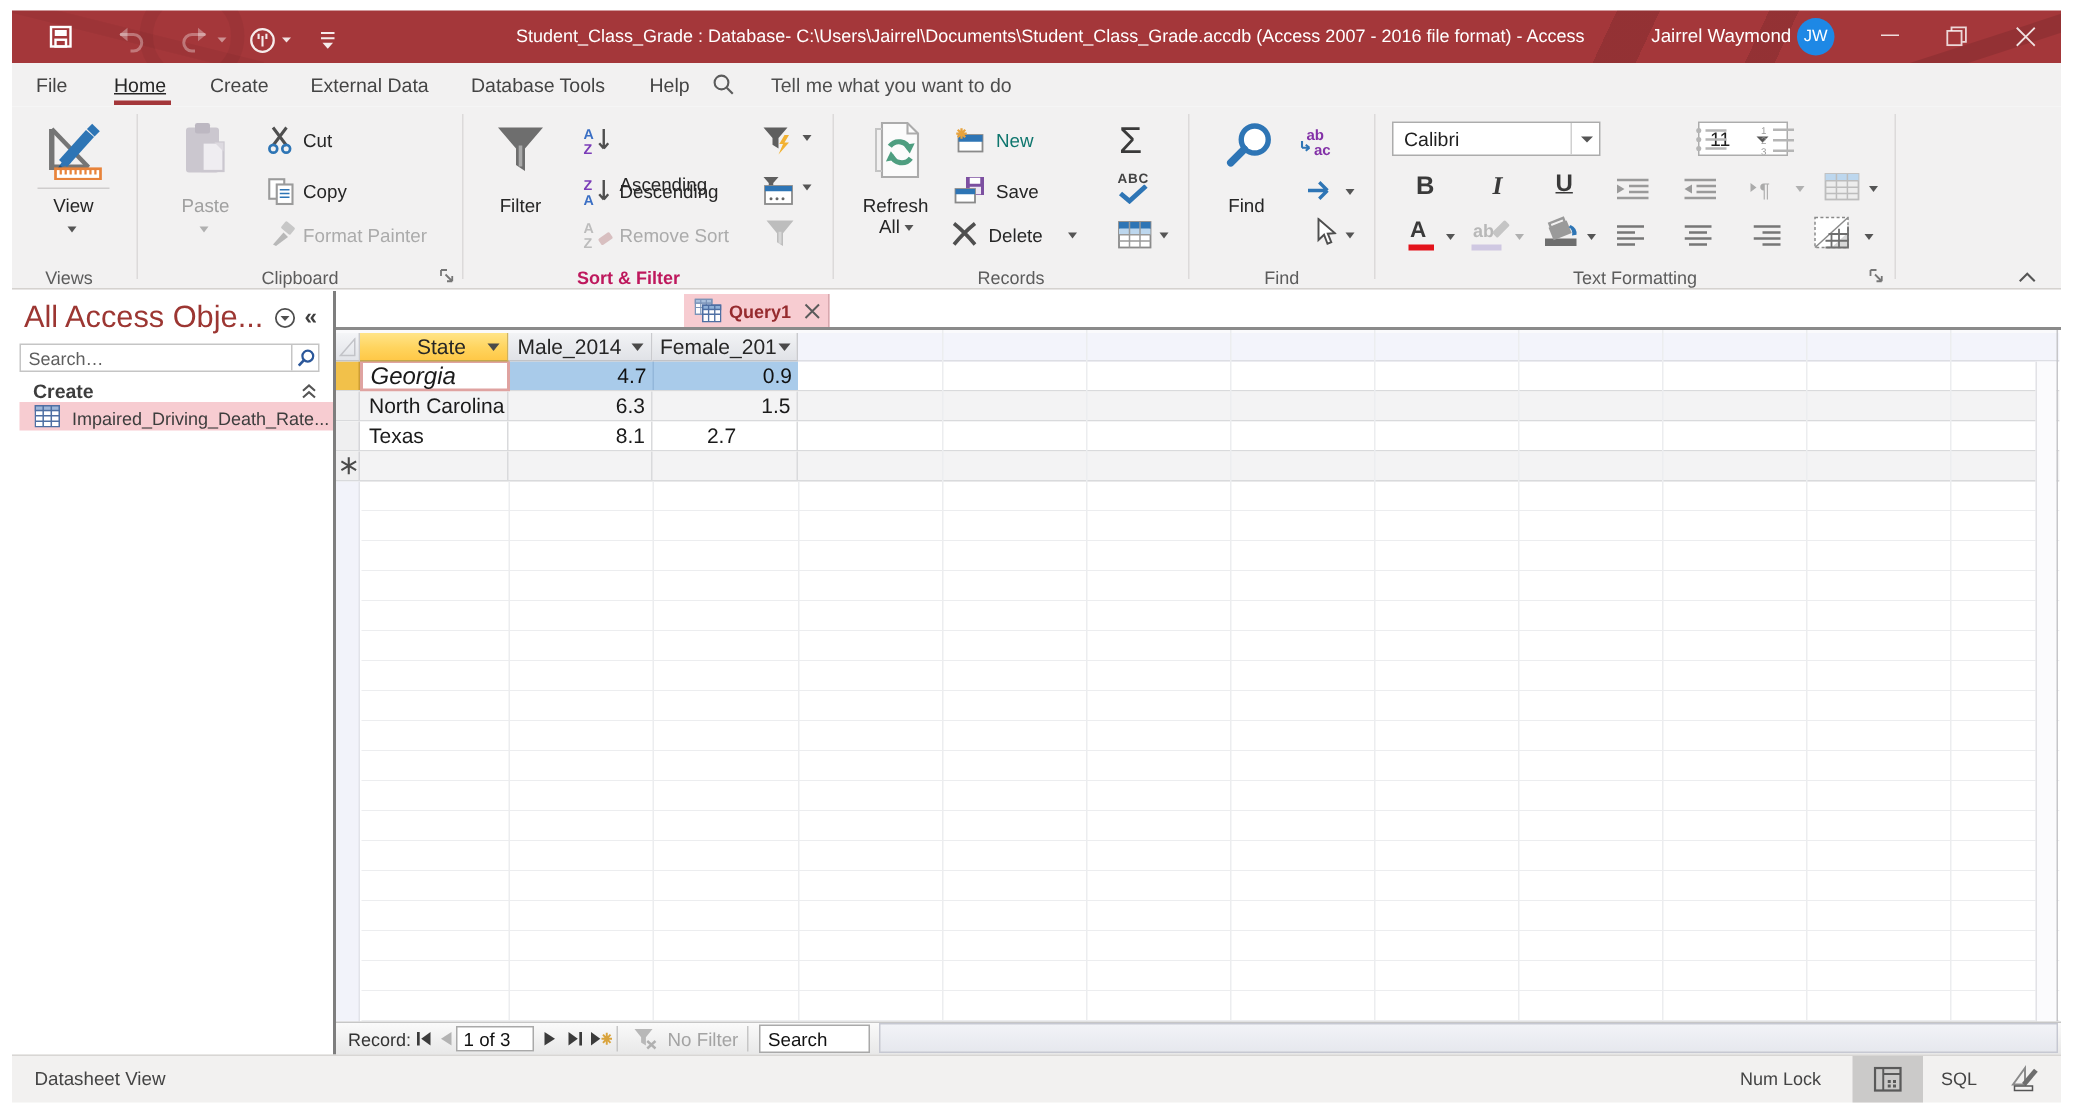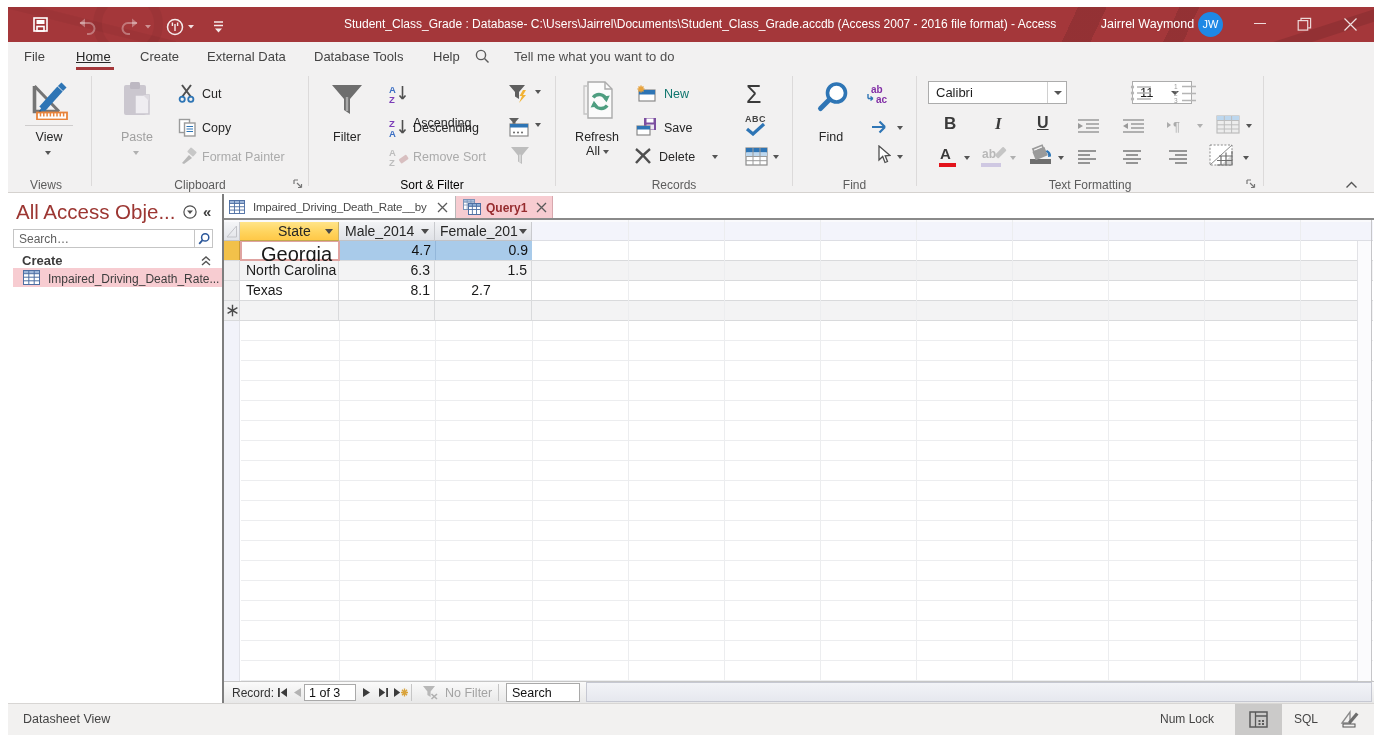--- a/index.html
+++ b/index.html
@@ -84,21 +84,21 @@
 
     <div class="abs" style="left:91px; top:5px; width:1px; height:110px; background:#DCDADA;"></div>
     <div class="abs" style="left:308px; top:5px; width:1px; height:110px; background:#DCDADA;"></div>
     <div class="abs" style="left:555px; top:5px; width:1px; height:110px; background:#DCDADA;"></div>
     <div class="abs" style="left:792px; top:5px; width:1px; height:110px; background:#DCDADA;"></div>
     <div class="abs" style="left:916px; top:5px; width:1px; height:110px; background:#DCDADA;"></div>
     <div class="abs" style="left:1263px; top:5px; width:1px; height:110px; background:#DCDADA;"></div>
 
     <div class="abs" style="left:0px; top:107px; width:92px; text-align:center; font-size:12px; color:#5c5c5c;">Views</div>
     <div class="abs" style="left:92px; top:107px; width:216px; text-align:center; font-size:12px; color:#5c5c5c;">Clipboard</div>
-    <div class="abs" style="left:309px; top:107px; width:246px; text-align:center; font-size:12px; color:#000000;">Sort &amp; Filter</div>
+    <div class="abs" style="left:296px; top:107px; width:246px; text-align:center; font-size:12px; color:#be185d;font-weight:bold;">Sort &amp; Filter</div>
     <div class="abs" style="left:556px; top:107px; width:236px; text-align:center; font-size:12px; color:#5c5c5c;">Records</div>
     <div class="abs" style="left:793px; top:107px; width:123px; text-align:center; font-size:12px; color:#5c5c5c;">Find</div>
     <div class="abs" style="left:917px; top:107px; width:346px; text-align:center; font-size:12px; color:#5c5c5c;">Text Formatting</div>
 
     <svg class="abs" style="left:31px; top:11px;" width="37" height="38" viewBox="0 0 37 38">
       <path d="M 3.5 4 V 29.5 H 28" fill="none" stroke="#757575" stroke-width="3.6"></path>
       <path d="M 3.5 4 L 28 29.5" fill="none" stroke="#757575" stroke-width="3"></path>
       <line x1="11" y1="27" x2="29" y2="7" stroke="#2E75B5" stroke-width="7.2"></line>
       <line x1="29.5" y1="6.5" x2="33" y2="3" stroke="#2E75B5" stroke-width="7.2"></line>
       <path d="M 12.5 22.5 L 7 31 L 16.5 26.5 Z" fill="#2E75B5"></path>
@@ -355,52 +355,41 @@
   <svg class="abs" style="left:23px; top:270px;" width="17" height="15" viewBox="0 0 17 15">
     <rect x="0.5" y="0.5" width="16" height="14" fill="#fff" stroke="#4E6FA3" stroke-width="1"></rect>
     <rect x="0.5" y="0.5" width="16" height="3.2" fill="#9DB6D9" stroke="#4E6FA3" stroke-width="1"></rect>
     <path d="M 5.8 0.5 V 14.5 M 11.2 0.5 V 14.5 M 0.5 7.2 H 16.5 M 0.5 10.8 H 16.5" stroke="#4E6FA3" stroke-width="1" fill="none"></path>
   </svg>
   <div class="abs" style="left:48px; top:271.5px; width:172px; font-size:12px; color:#3d3d3d; white-space:nowrap; overflow:hidden;">Impaired_Driving_Death_Rate...</div>
 
   <div class="abs" style="left:224px; top:196px; width:1150px; height:22px; background:#fff;"></div>
   <div class="abs" style="left:224px; top:218px; width:1150px; height:2px; background:#8A8A8A;"></div>
 
-  <div class="abs" style="left:225px; top:196px; width:231px; height:22px; background:#fff; border-right:1px solid #B9B9B9;">
-    <svg class="abs" style="left:4px; top:3.5px;" width="16" height="14" viewBox="0 0 17 15">
-      <rect x="0.5" y="0.5" width="16" height="14" fill="#fff" stroke="#4E6FA3" stroke-width="1"></rect>
-      <rect x="0.5" y="0.5" width="16" height="3.2" fill="#9DB6D9" stroke="#4E6FA3" stroke-width="1"></rect>
-      <path d="M 5.8 0.5 V 14.5 M 11.2 0.5 V 14.5 M 0.5 7.2 H 16.5 M 0.5 10.8 H 16.5" stroke="#4E6FA3" stroke-width="1" fill="none"></path>
-    </svg>
-    <span class="abs" style="left:28px; top:4.5px; font-size:11.5px; letter-spacing:-0.2px; color:#4a4a4a; white-space:nowrap;">Impaired_Driving_Death_Rate__by</span>
-    <svg class="abs" style="left:212px; top:6px;" width="11" height="11" viewBox="0 0 11 11">
-        <path d="M 1 1 L 10 10 M 10 1 L 1 10" stroke="#5a5a5a" stroke-width="1.3"></path>
-      </svg>
-  </div>
 
   <div class="abs" style="left:456px; top:196px; width:97px; height:22px; background:#F7CCD1; border-right:1px solid #D8A8AE;">
     <svg class="abs" style="left:7px; top:3px;" width="18" height="16" viewBox="0 0 18 16">
       <rect x="0.5" y="0.5" width="11" height="10" fill="#FDFDFE" stroke="#7A93B8" stroke-width="1"></rect>
       <rect x="0.5" y="0.5" width="11" height="2.6" fill="#A9BFDC" stroke="#7A93B8" stroke-width="1"></rect>
       <path d="M 4.2 0.5 v 10 M 7.9 0.5 v 10 M 0.5 6 h 11" stroke="#7A93B8" stroke-width="0.8" fill="none"></path>
       <rect x="5.5" y="4.5" width="12" height="11" fill="#FDFDFE" stroke="#4E6FA3" stroke-width="1"></rect>
       <rect x="5.5" y="4.5" width="12" height="2.8" fill="#8FB0D8" stroke="#4E6FA3" stroke-width="1"></rect>
       <path d="M 9.4 4.5 v 11 M 13.5 4.5 v 11 M 5.5 10.5 h 12" stroke="#4E6FA3" stroke-width="0.9" fill="none"></path>
     </svg>
     <span class="abs" style="left:30px; top:4.5px; font-size:12px; font-weight:bold; color:#962B2E;">Query1</span>
     <svg class="abs" style="left:80px; top:6px;" width="11" height="11" viewBox="0 0 11 11">
         <path d="M 1 1 L 10 10 M 10 1 L 1 10" stroke="#5a5a5a" stroke-width="1.3"></path>
       </svg>
   </div>
 
   <div id="sheet" class="abs" style="left:224px; top:220px; width:1149px; height:461px; background:#fff; overflow:hidden;">
 
     <div class="abs" style="left:0; top:21px; width:1149px; height:20px; background:#fff; border-bottom:1px solid #D9DADC;">
       <div class="abs" style="left:0; top:0; width:16px; height:19px; background:#F2C14A; border-right:1px solid #CD9D34;"></div>
-      <div class="abs" style="left:16px; top:-1px; width:100px; height:21px; background:#fff; border:2px solid #DFA3A1; font-size:20px; color:#1a1a1a; padding:1px 0 0 19px;">Georgia</div>
+      <div class="abs" style="left:16px; top:-1px; width:100px; height:21px; background:#fff; border:2px solid #DFA3A1; font-size:16px; color:#1a1a1a; padding:1px 0 0 5px;font-style:italic;">Georgia</div>
       <div class="abs" style="left:116px; top:0; width:96px; height:19px; background:#A9CBEA; border-right:1px solid #93B7DA; font-size:14px; color:#111; text-align:right; padding:1px 4px 0 0;">4.7</div>
       <div class="abs" style="left:212px; top:0; width:96px; height:19px; background:#A9CBEA; font-size:14px; color:#111; text-align:right; padding:1px 4px 0 0;">0.9</div>
     </div>
     <div class="abs" style="left:0; top:41px; width:1149px; height:20px; background:#F3F3F4; border-bottom:1px solid #D9DADC;">
       <div class="abs" style="left:0; top:0; width:16px; height:19px; background:#EFEFF0; border-right:1px solid #D6D6D9;"></div>
       <div class="abs" style="left:16px; top:0; width:99px; height:19px; border-right:1px solid #D9DADC; font-size:14px; color:#1a1a1a; padding:1px 0 0 6px; white-space:nowrap; overflow:hidden;">North Carolina</div>
       <div class="abs" style="left:115px; top:0; width:96px; height:19px; border-right:1px solid #D9DADC; font-size:14px; color:#1a1a1a; text-align:right; padding:1px 4px 0 0;">6.3</div>
       <div class="abs" style="left:211px; top:0; width:97px; height:19px; border-right:1px solid #D9DADC; font-size:14px; color:#1a1a1a; text-align:right; padding:1px 4px 0 0;">1.5</div>
     </div>
     <div class="abs" style="left:0; top:61px; width:1149px; height:20px; background:#fff; border-bottom:1px solid #D9DADC;">

